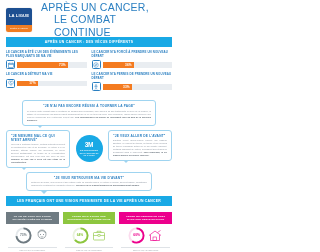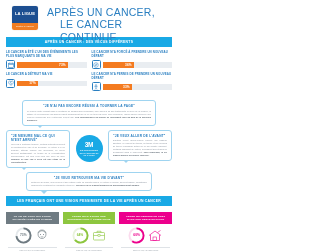--- a/index.html
+++ b/index.html
@@ -6,22 +6,22 @@
   html, body {
     width: 178px; height: 252px;
     background: #ffffff;
     font-family: "Liberation Sans", sans-serif;
     overflow: hidden;
   }
   .page { width: 178px; height: 252px; position: relative; background: #fff; }
 
   
   .header {
-    display: flex; 
-    padding: 6px 6px 4px 12px;
+    display: flex; align-items: center;
+    padding: 6px 6px 4px 6px;
     height: 37px;
   }
   .logo {
     width: 26px; height: 24px;
     border-radius: 2px;
     overflow: hidden;
     flex: 0 0 auto;
     display: flex; flex-direction: column;
     box-shadow: 0 0 0 0.5px rgba(0,0,0,.06);
   }
@@ -202,21 +202,21 @@
     <div class="logo">
       <div class="logo-top">
         <span>LA LIGUE</span>
       </div>
       <div class="logo-bot">
         <span>contre le cancer</span>
       </div>
     </div>
     <div class="title">
       <span>APRÈS UN CANCER,</span>
-      <span class="l2">LE CANCER CONTINUE</span>
+      <span class="l2">LE COMBAT CONTINUE</span>
     </div>
   </div>
 
   <div class="banner">APRÈS UN CANCER : DES VÉCUS DIFFÉRENTS</div>
 
   <div class="cols">
     <div class="col">
 
       <div class="stat-head">LE CANCER A ÉTÉ L'UN DES ÉVÉNEMENTS LES PLUS MARQUANTS DE MA VIE</div>
       <div class="stat-row">

